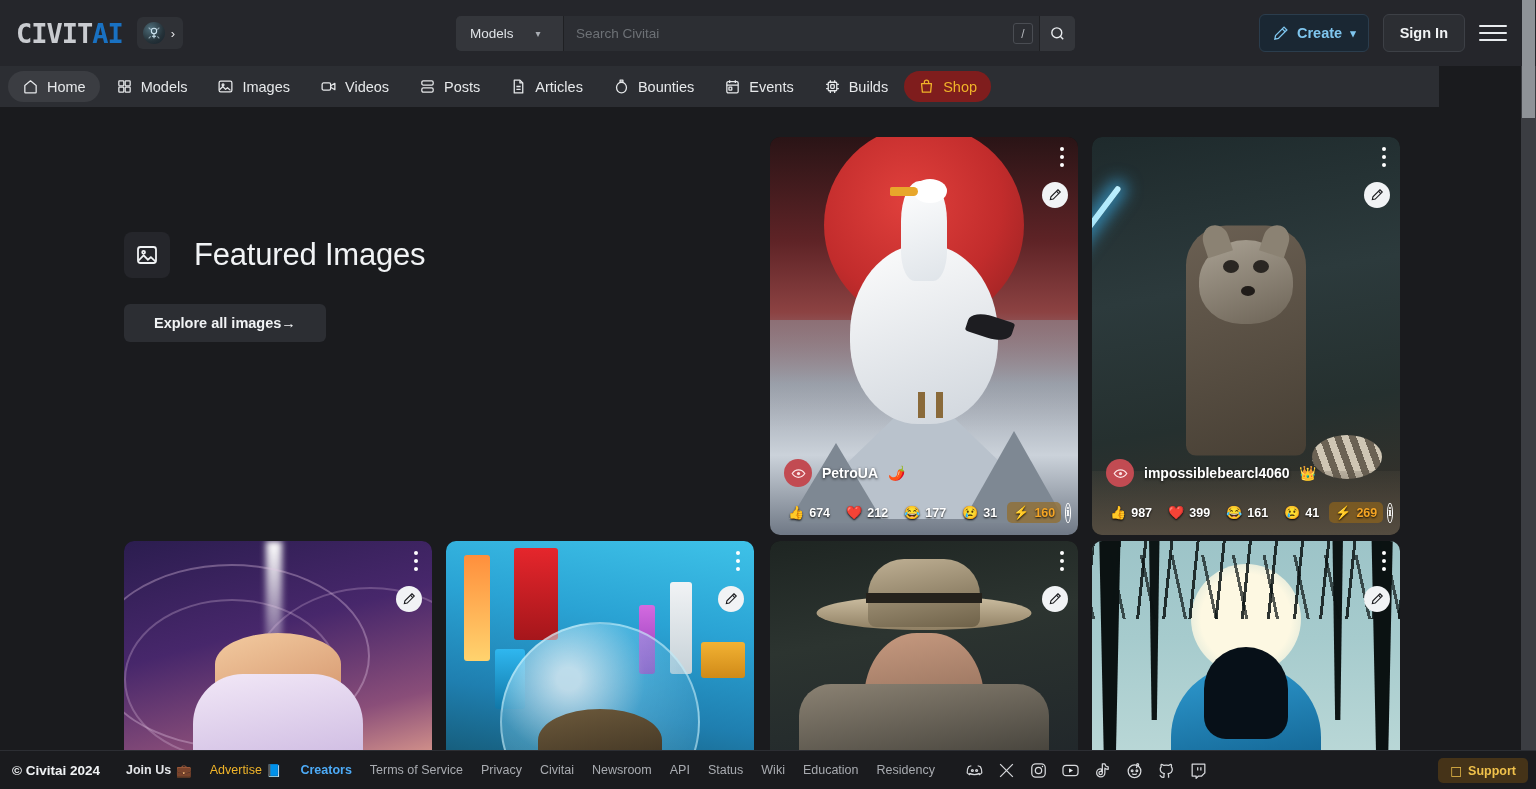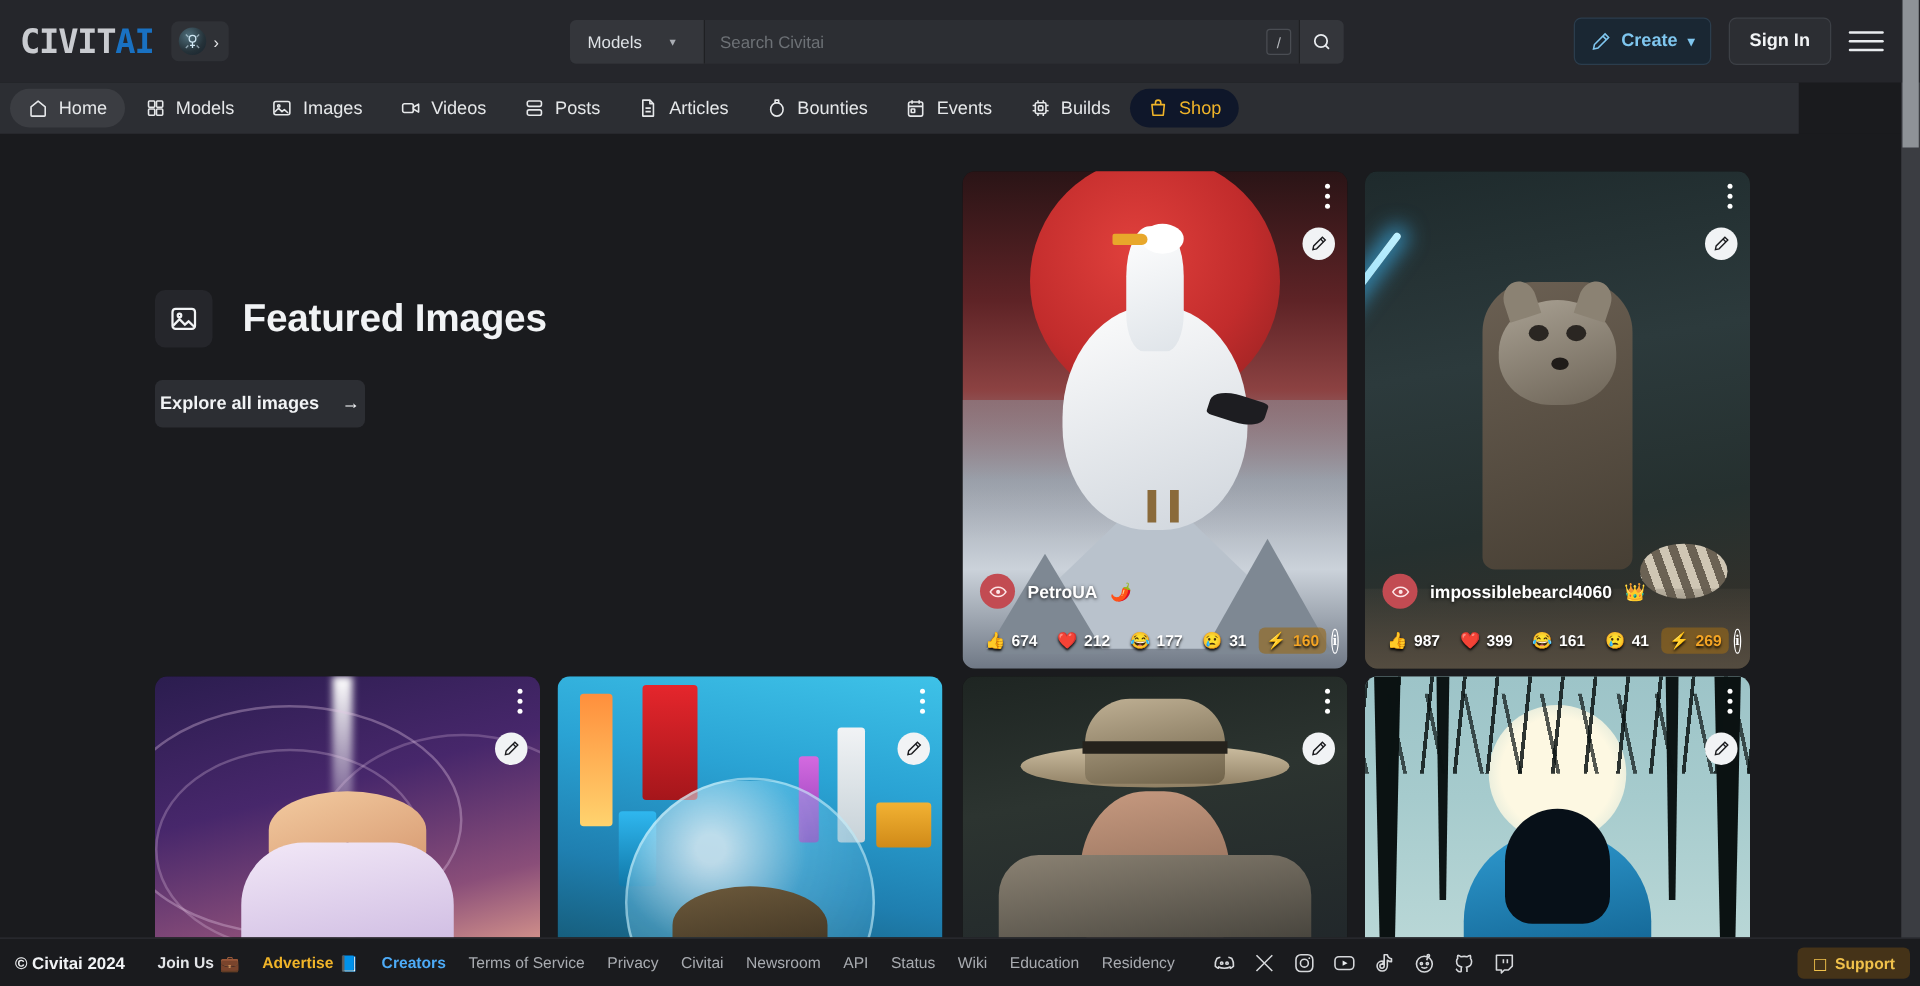--- a/index.html
+++ b/index.html
@@ -112,21 +112,21 @@
     z-index: 19;
   }
   .nav-item {
     display: flex; align-items: center; gap: 8px;
     height: 31px; padding: 0 14px;
     border-radius: 16px;
     color: #e6e8ea; font-size: 14.5px;
     cursor: pointer; white-space: nowrap;
   }
   .nav-item.active { background: #3b3d42; }
-  .nav-item.shop { background: #0f172a; color: #f0b429; }
+  .nav-item.shop { background: #7f1d1d; color: #f0b429; }
   .nav-item.shop svg { stroke: #f0b429; }
   .nav-item svg { stroke: #e6e8ea; fill: none; stroke-width: 1.8; }
 
   
   .main {
     position: absolute; top: 107px; left: 0;
     width: 1521px; height: 643px;
     background: #1a1b1e;
     overflow: hidden;
   }
@@ -134,33 +134,33 @@
     position: absolute; left: 124px; top: 125px;
     width: 560px;
   }
   .feature-head { display: flex; align-items: center; gap: 24px; }
   .feature-icon {
     width: 46px; height: 46px; border-radius: 8px;
     background: #25262b;
     display: flex; align-items: center; justify-content: center;
   }
   .feature-title {
-    font-size: 31px; font-weight: bold; color: #f1f3f5;
+    font-size: 31px; font-weight: normal; color: #f1f3f5;
     letter-spacing: -0.2px;
   }
   .feature-desc {
     margin-top: 26px;
     font-size: 15px; line-height: 24px; color: #c4c6ca;
     max-width: 500px;
   }
   .explore-btn {
     margin-top: 26px;
-    display: inline-flex; align-items: center; gap: 18px;
+    display: inline-flex; align-items: center; 
     background: #2c2e33; border-radius: 6px;
-    padding: 0 4px; height: 38px;
+    padding: 0 30px; height: 38px;
     color: #f1f3f5; font-size: 14.5px; font-weight: bold;
     cursor: pointer;
   }
 
   
   .grid { position: absolute; left: 124px; top: 0; width: 1285px; }
   .card {
     position: absolute;
     border-radius: 10px; overflow: hidden;
     background: #111;
@@ -224,21 +224,21 @@
     padding-left: 12px;
     gap: 0;
     z-index: 30;
   }
   .copyright { font-size: 13.5px; font-weight: bold; color: #f1f3f5; margin-right: 26px; }
   .f-link {
     font-size: 12.5px; color: #a8abb0; margin-right: 18px;
     cursor: pointer; display: inline-flex; align-items: center; gap: 5px;
     white-space: nowrap;
   }
-  .f-link.gold { color: #f0b429; font-weight: bold; }
+  .f-link.gold { color: #f0b429; font-weight: normal; }
   .f-link.blue { color: #4dabf7; font-weight: bold; }
   .f-link.white { color: #e3e5e8; font-weight: bold; }
   .socials { display: flex; align-items: center; gap: 13px; margin-left: 12px; }
   .socials .s { cursor: pointer; display: flex; align-items: center; }
   .support-btn {
     position: absolute; right: 8px; top: 7px;
     background: #453318; color: #f0c14b;
     border-radius: 5px; padding: 0 12px; height: 25px;
     display: flex; align-items: center; gap: 6px;
     font-size: 12.5px; font-weight: bold; cursor: pointer;

